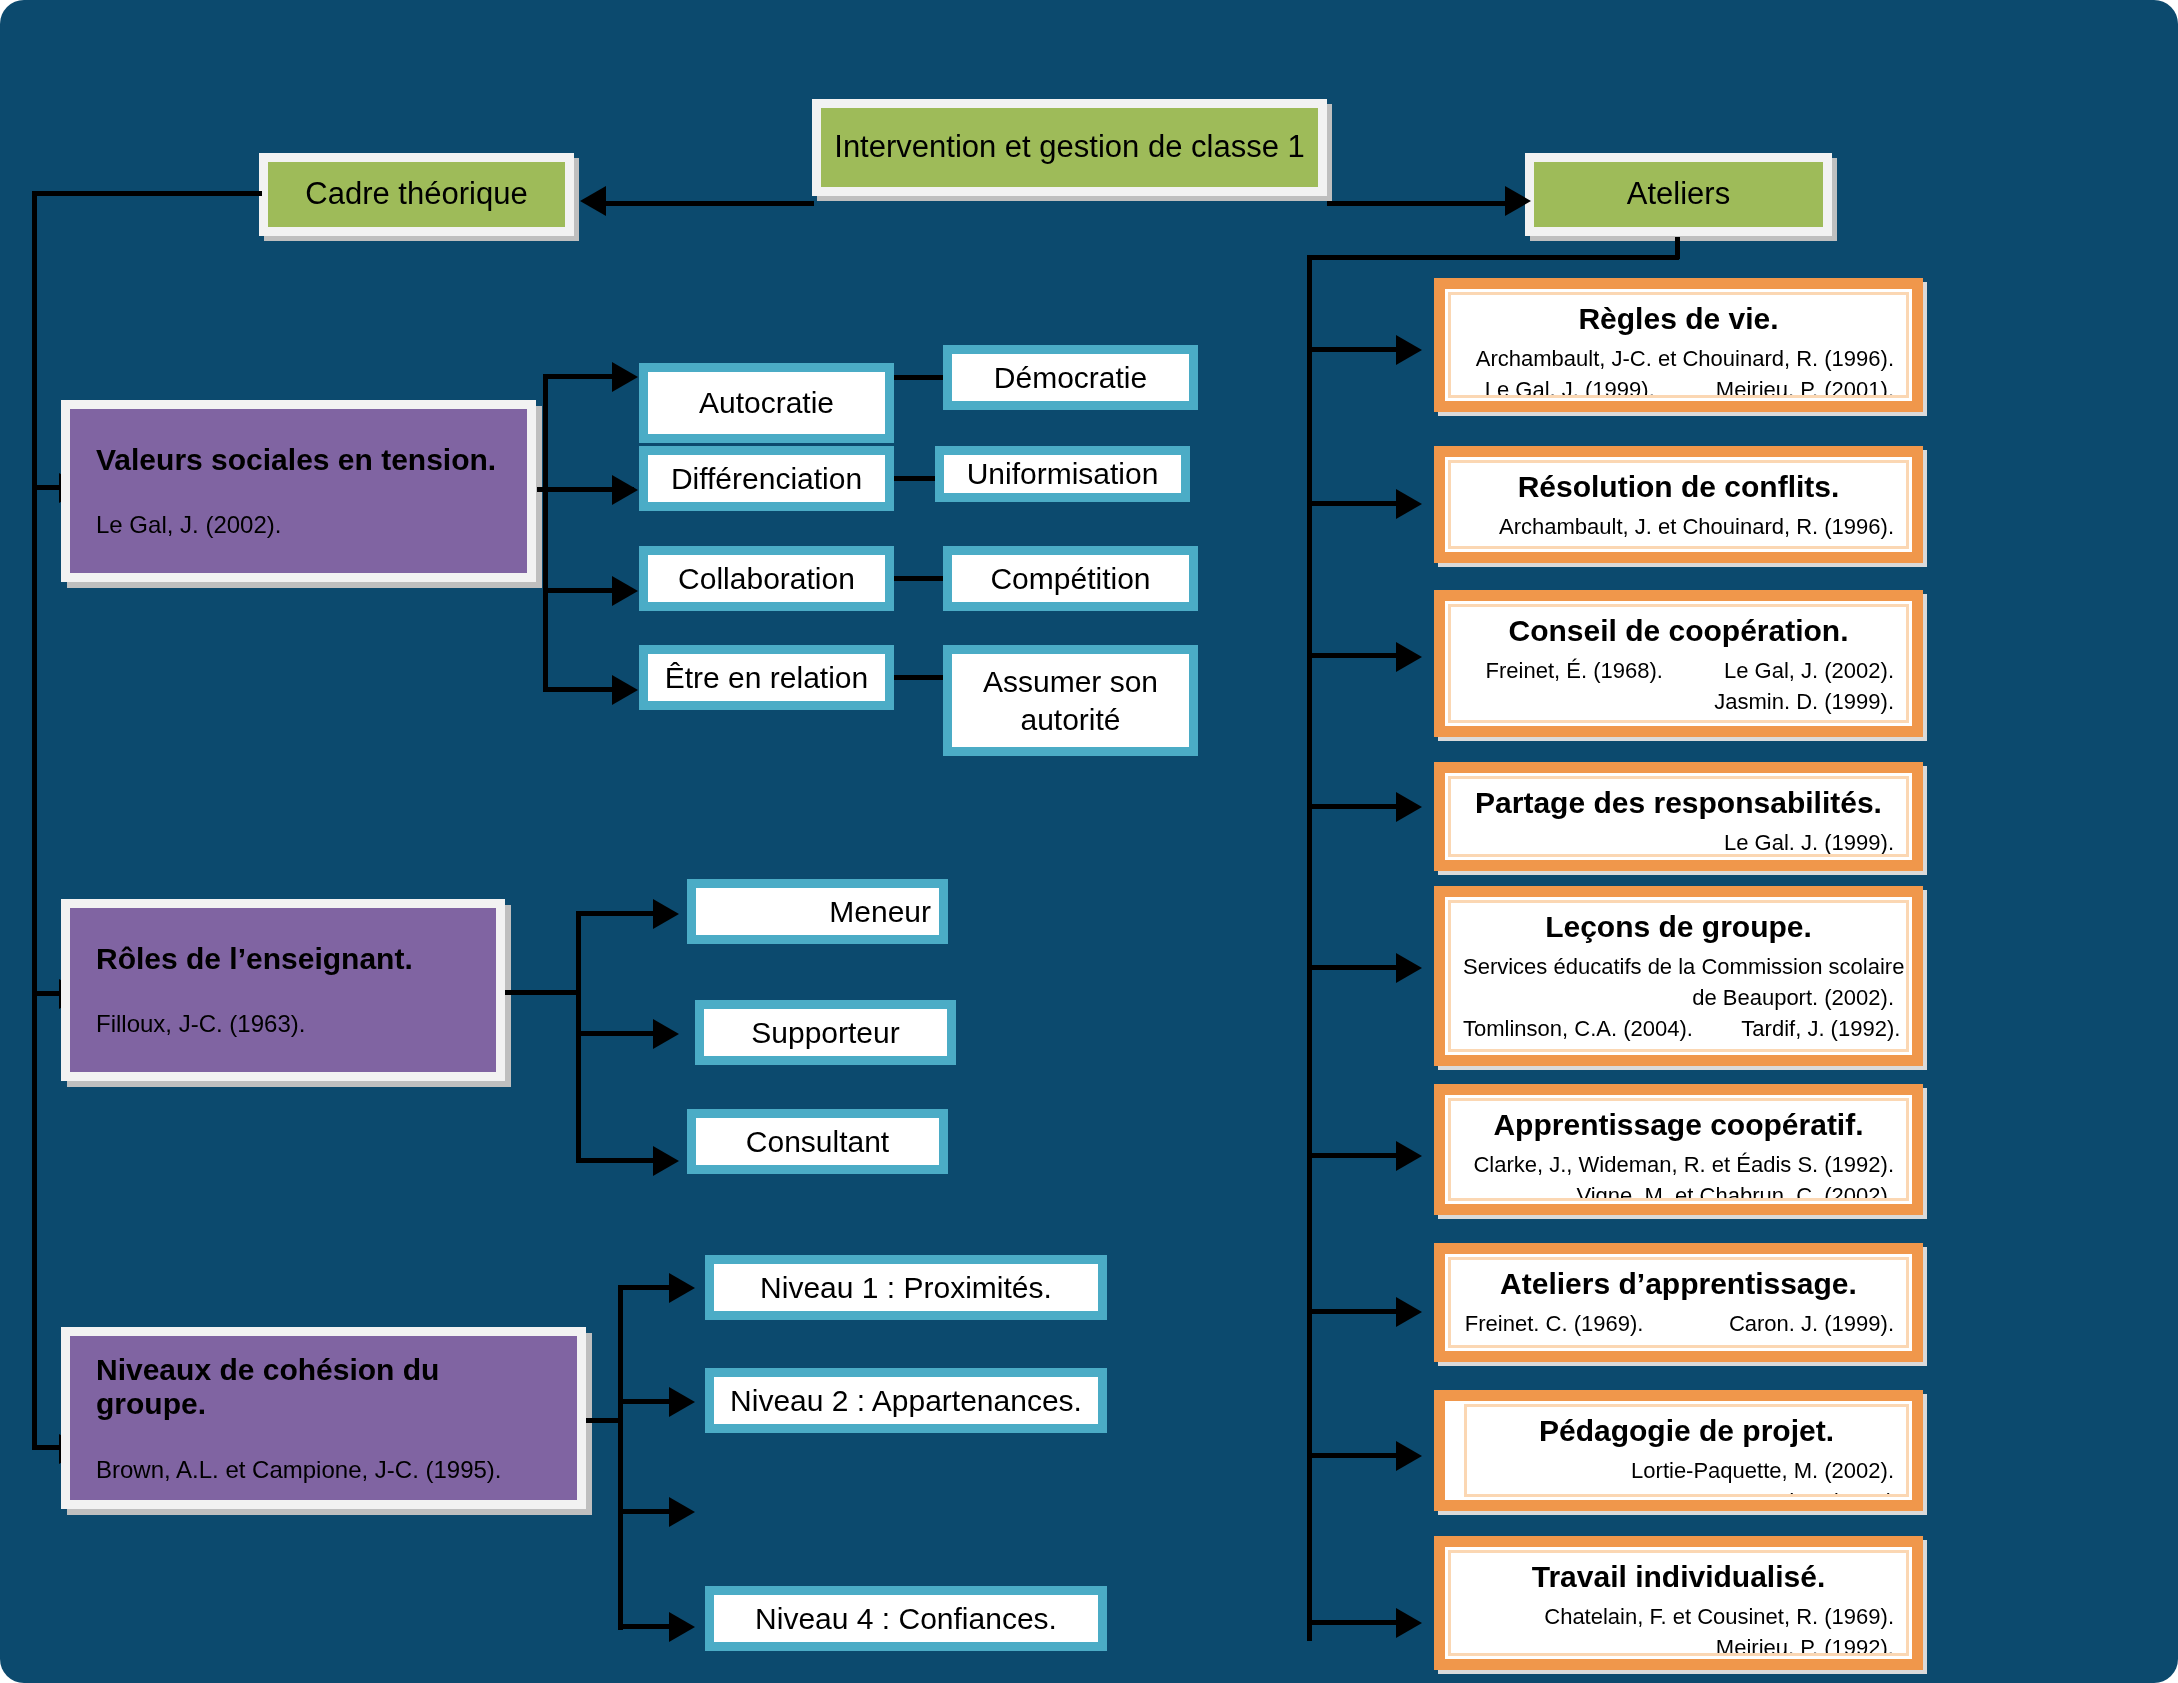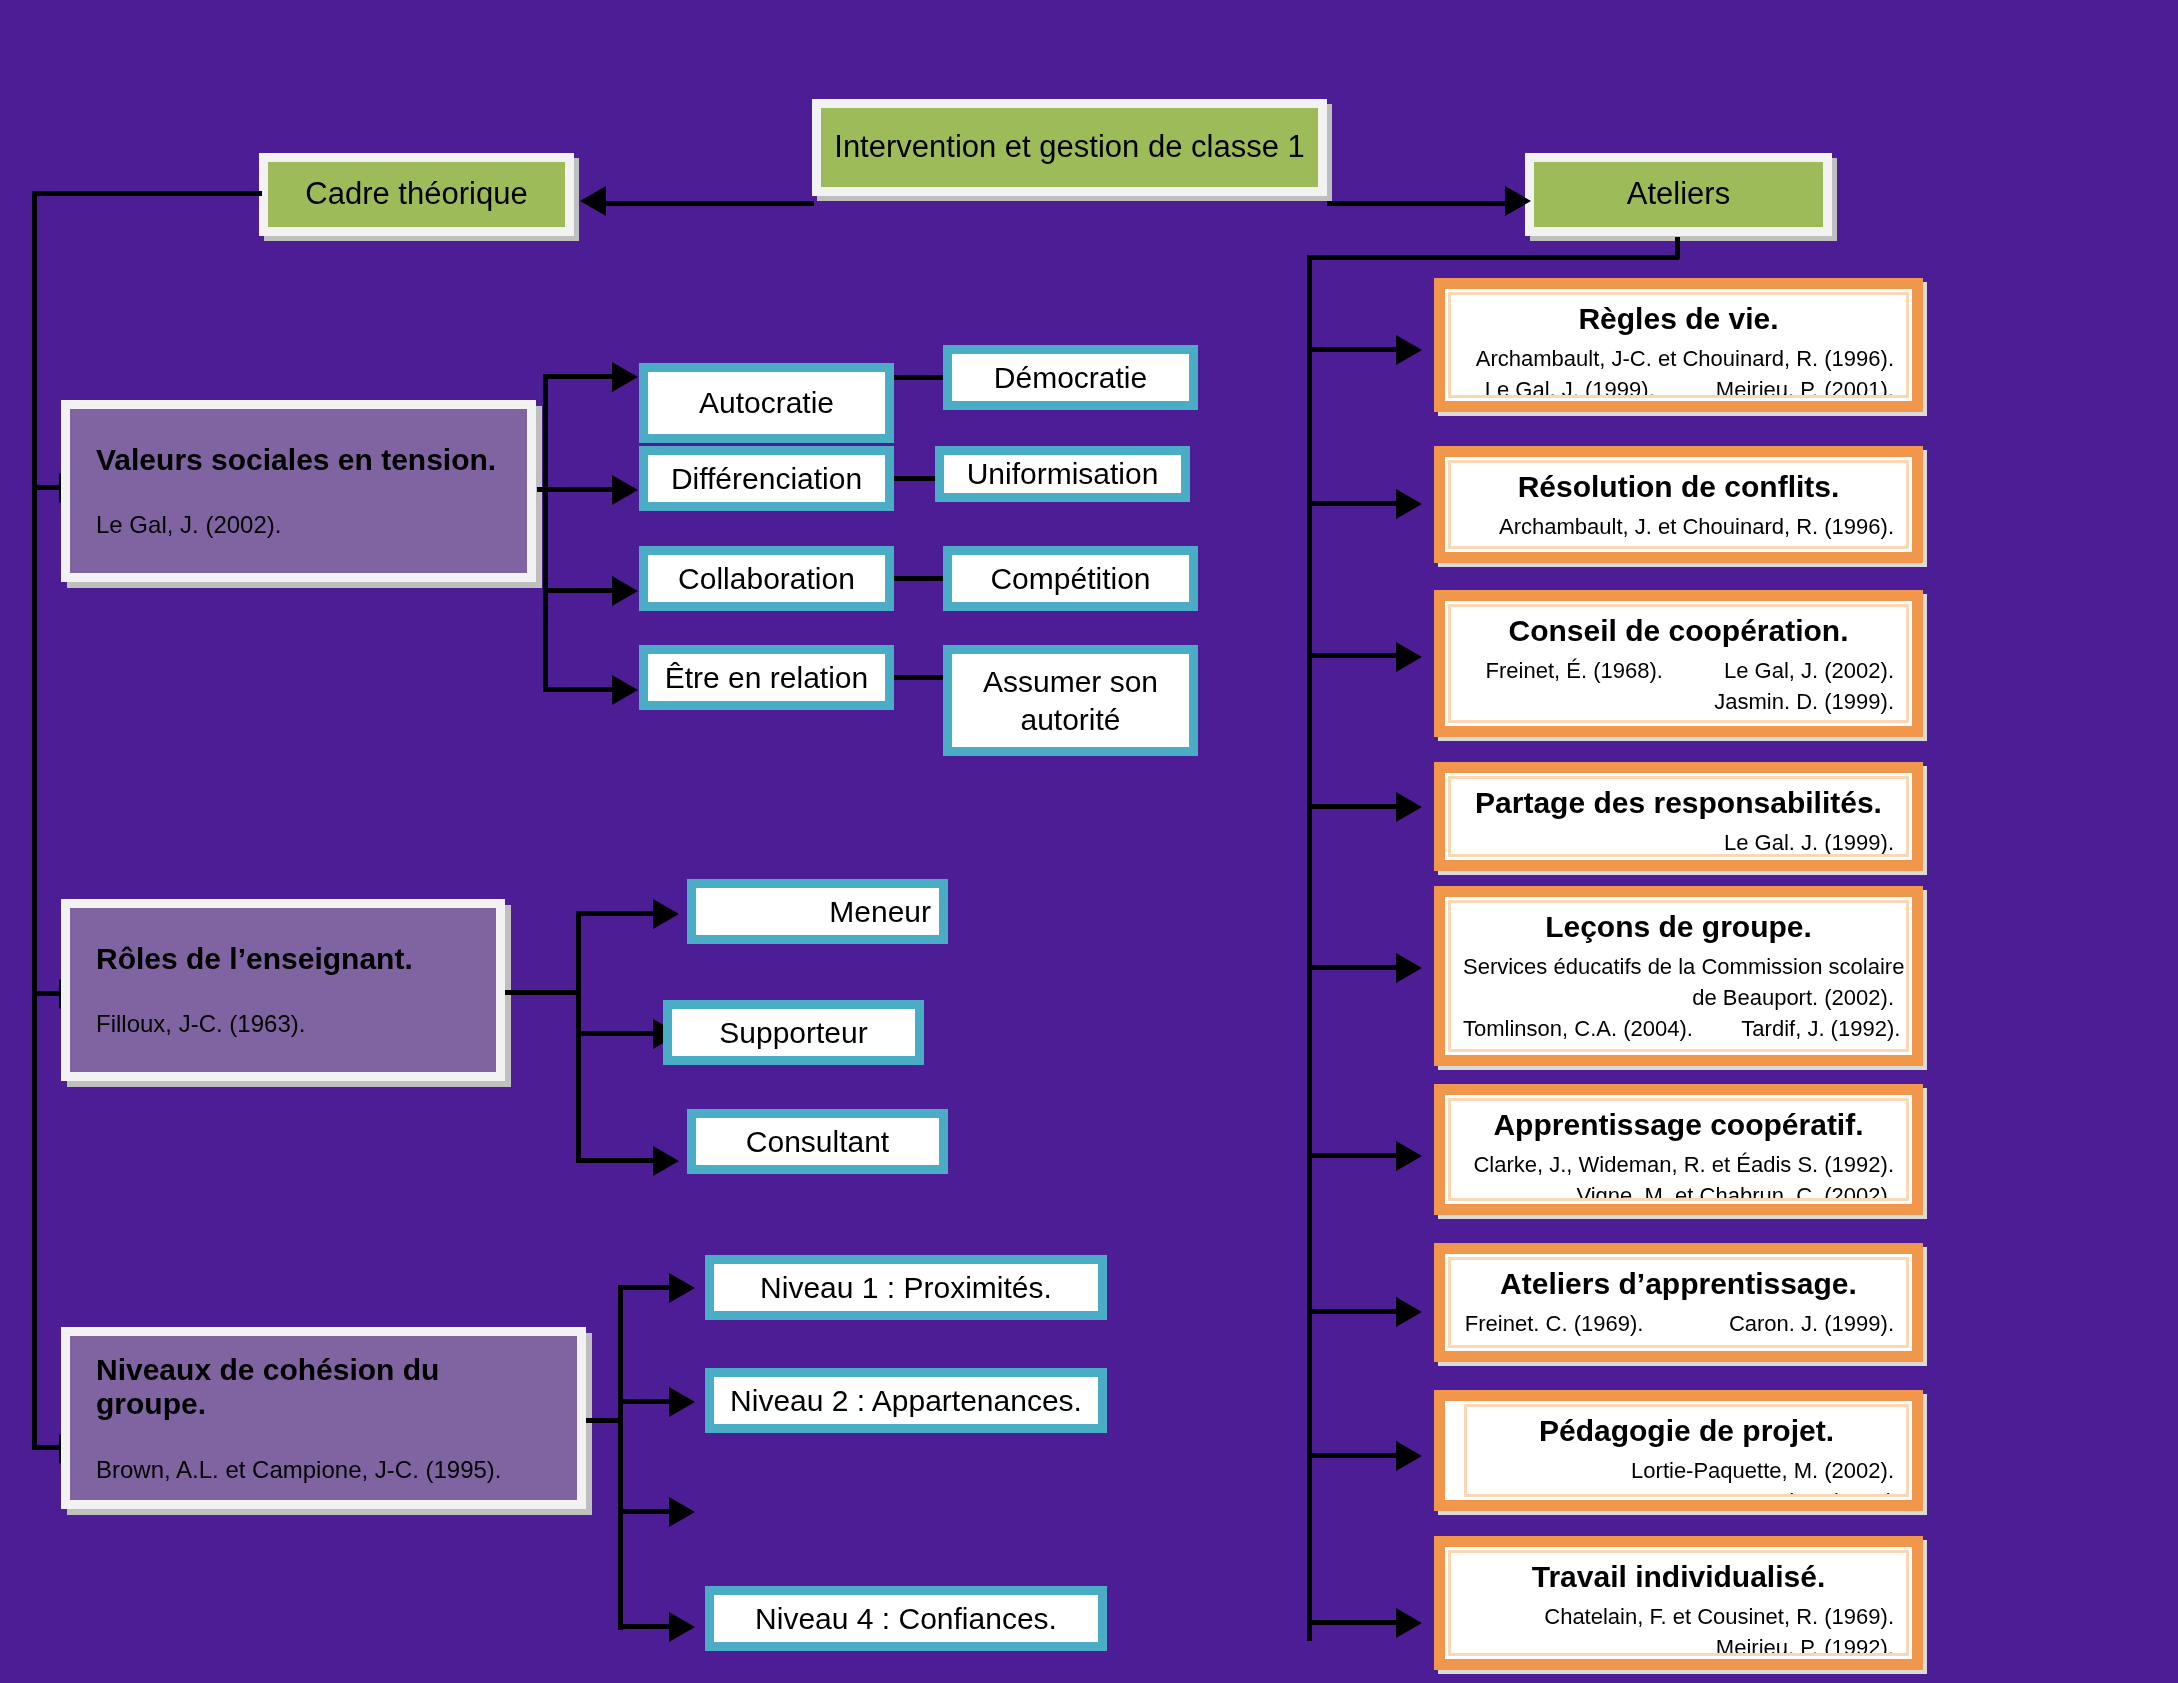--- a/index.html
+++ b/index.html
@@ -8,22 +8,23 @@
     background: #ffffff;
   }
   body {
     font-family: "Liberation Sans", sans-serif;
     color: #000000;
   }
   #canvas {
     position: relative;
     width: 2178px;
     height: 1683px;
-    background: #4c1d95;
+    background: #0c4a6e;
     overflow: hidden;
+    border-radius: 24px;
   }
 
   
   .box {
     position: absolute;
     box-sizing: border-box;
     display: flex;
     flex-direction: column;
     justify-content: center;
   }
@@ -222,21 +223,21 @@
 
   <div class="ln hl" style="left:576px; top:1031px; width:83px;"></div>
   <div class="ar ar-r" style="left:653px; top:1019px;"></div>
 
   <div class="ln hl" style="left:576px; top:1158px; width:83px;"></div>
   <div class="ar ar-r" style="left:653px; top:1146px;"></div>
 
   <div class="box blue" style="left:687px; top:879px; width:261px; height:65px;align-items:flex-end;">
     <span class="lbl">Meneur</span>
   </div>
-  <div class="box blue" style="left:663px; top:1000px; width:261px; height:65px;">
+  <div class="box blue" style="left:695px; top:1000px; width:261px; height:65px;">
     <span class="lbl">Supporteur</span>
   </div>
   <div class="box blue" style="left:687px; top:1109px; width:261px; height:65px;">
     <span class="lbl">Consultant</span>
   </div>
 
   <div class="box purple" style="left:61px; top:1327px; width:525px; height:182px;">
     <div class="hd">Niveaux de cohésion du groupe.</div>
     <div class="ref">Brown, A.L. et Campione, J-C. (1995).</div>
   </div>

